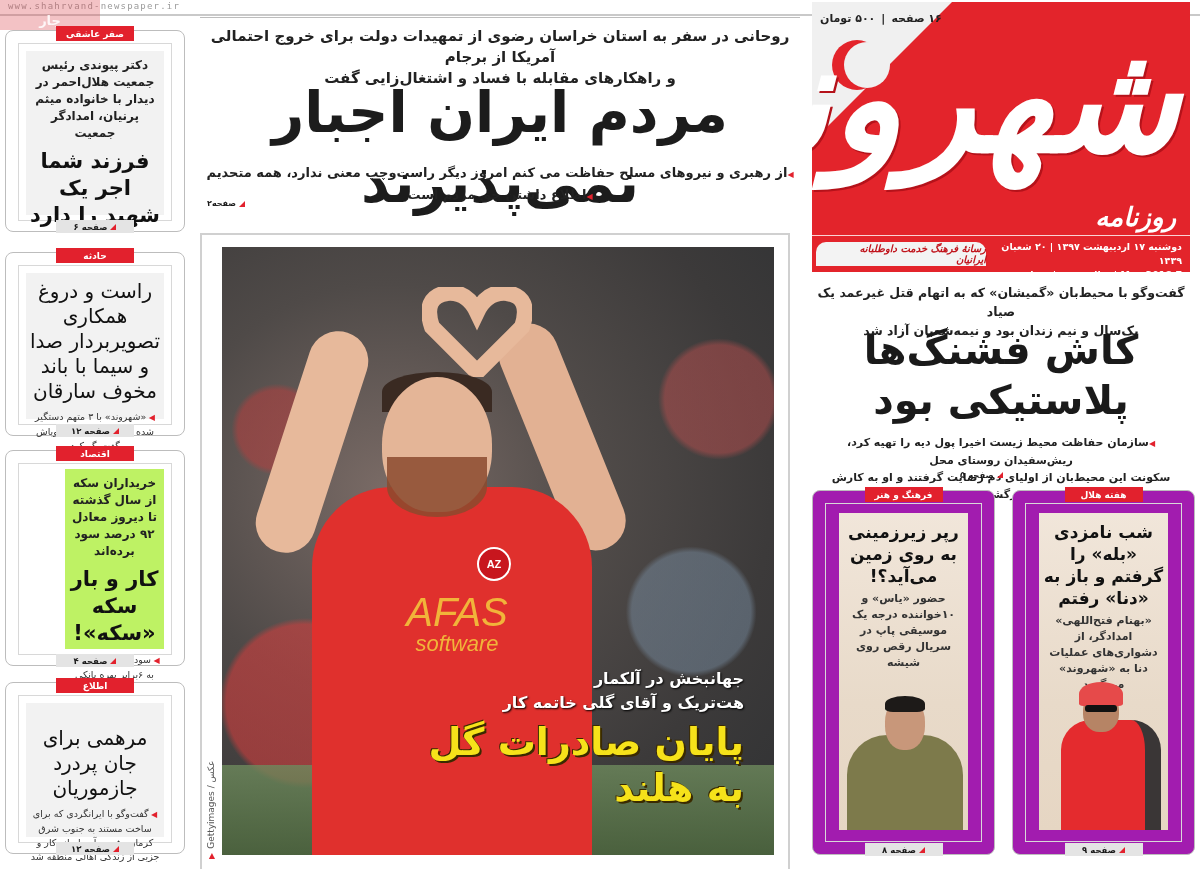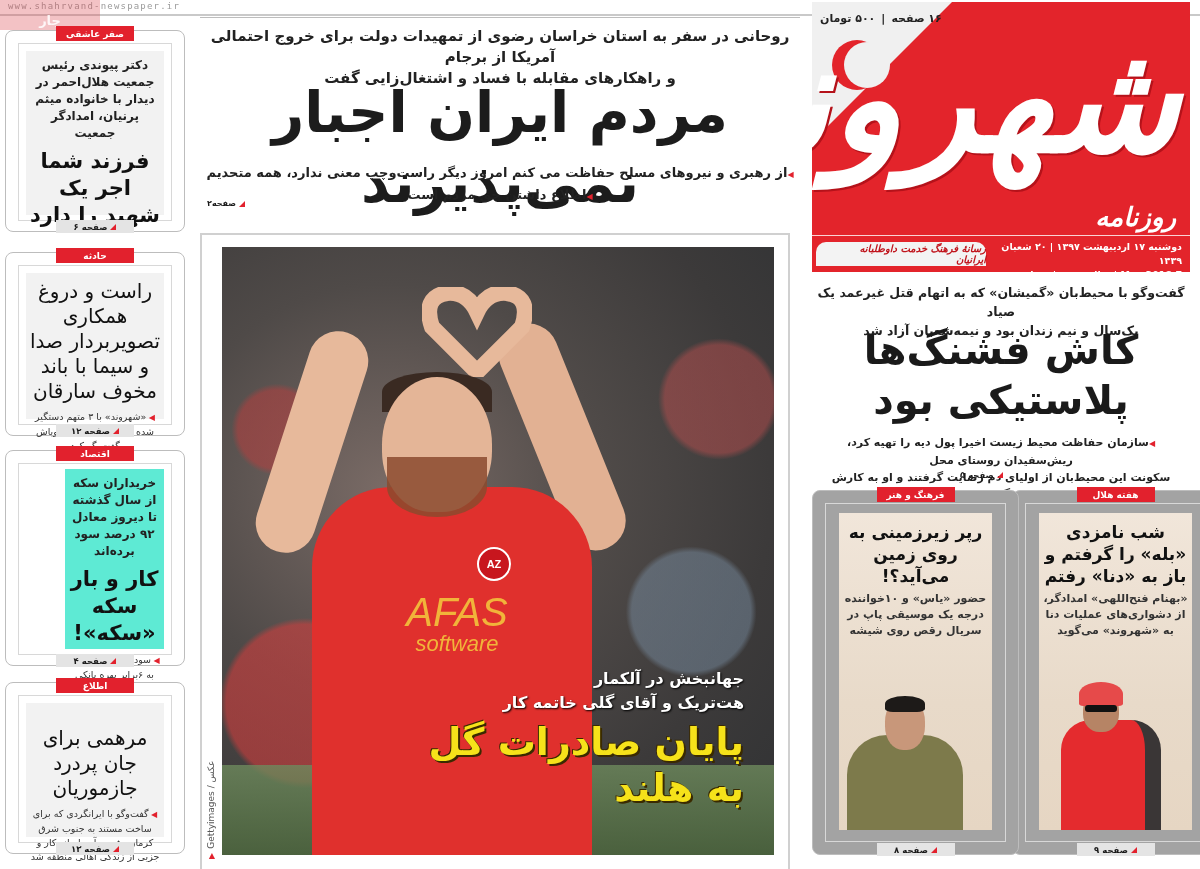--- a/index.html
+++ b/index.html
@@ -67,21 +67,21 @@
   .logo-sub { position: absolute; right: 14px; top: 200px; font-size: 26px; font-weight: bold; color: #fff; font-style: italic; font-family: "DejaVu Serif", serif; }
   .mast-line { position: absolute; left: 0; right: 0; top: 233px; height: 1px; background: #fff; opacity: 0.8; }
   .slogan-box { position: absolute; left: 4px; top: 240px; width: 170px; height: 24px; background: #f3f3f3; border-radius: 10px 10px 0 0; display: flex; align-items: center; justify-content: center; font-size: 10px; color: #c0141c; font-style: italic; font-weight: bold; padding-left: 20px; }
   .dateline { position: absolute; right: 8px; top: 238px; width: 200px; text-align: right; color: #fff; font-size: 9.5px; line-height: 14px; font-weight: bold; }
 
   .rt-kicker { position: absolute; left: 812px; top: 283px; width: 378px; text-align: center; font-size: 12.5px; line-height: 19px; font-weight: bold; color: #222; }
   .rt-headline { position: absolute; left: 812px; top: 325px; width: 378px; text-align: center; font-size: 40px; line-height: 50px; font-weight: bold; color: #1a1a1a; }
   .rt-body { position: absolute; left: 812px; top: 434px; width: 378px; text-align: center; font-size: 11px; line-height: 17px; font-weight: bold; color: #222; }
   .rt-page { position: absolute; left: 960px; top: 470px; font-size: 8.5px; font-weight: bold; display: flex; gap: 3px; align-items: center; }
 
-  .feature { position: absolute; top: 490px; width: 207px; height: 365px; border: 1.5px solid #bdbdbd; border-radius: 8px; background: #a3a3a3; }
+  .feature { position: absolute; top: 490px; width: 183px; height: 365px; border: 1.5px solid #bdbdbd; border-radius: 8px; background: #a21caf; }
   .feature .card-tag { top: -4px; }
   .feature-inner { position: absolute; left: 12px; right: 12px; top: 12px; bottom: 12px; border: 1px solid #d8d8d8; }
   .feature-body { position: absolute; left: 26px; right: 26px; top: 22px; bottom: 24px; background: linear-gradient(180deg, #f1e6da 0%, #e8dac9 60%, #e6d6c3 100%); text-align: center; padding: 8px 4px; overflow: hidden; }
   .feat-title { font-size: 17px; line-height: 22px; font-weight: bold; color: #111; }
   .feat-sub { font-size: 11px; line-height: 16px; font-weight: bold; color: #333; margin-top: 4px; }
   .feat-photo { position: absolute; left: 0; right: 0; bottom: 0; height: 150px; }
   .feature .card-page { bottom: -2px; }
 
   
   .p1-shirt { position: absolute; left: 8px; bottom: 0; width: 116px; height: 95px; background: #7d7a4b; border-radius: 40px 40px 0 0; }
@@ -123,21 +123,21 @@
   </div>
   <div class="card-page rtl">
     <span class="tri"></span>
     <span>صفحه ۱۲</span>
   </div>
 </div>
 
 <div class="card" style="top:450px;height:216px;">
   <div class="card-tag rtl">اقتصاد</div>
   <div class="card-inner" style="bottom:10px;"></div>
-  <div class="card-body rtl" style="top:18px;bottom:16px;background:#5eead4;margin-left:39px;">
+  <div class="card-body rtl" style="top:18px;bottom:16px;background:#bef264;margin-left:39px;">
     <div class="card-sub">خریداران سکه از سال گذشته تا دیروز معادل ۹۲ درصد سود برده‌اند</div>
     <div class="card-title">کار و بار سکه «سکه»!</div>
     <div class="card-note"><span class="bullet">◀ </span><span>سود سالانه سکه طلا به ۶برابر بهره بانکی رسید • سکه سودآورترین بازار ایران در ۴۰ سال گذشته بوده است</span></div>
   </div>
   <div class="card-page rtl">
     <span class="tri"></span>
     <span>صفحه ۴</span>
   </div>
 </div>
 

